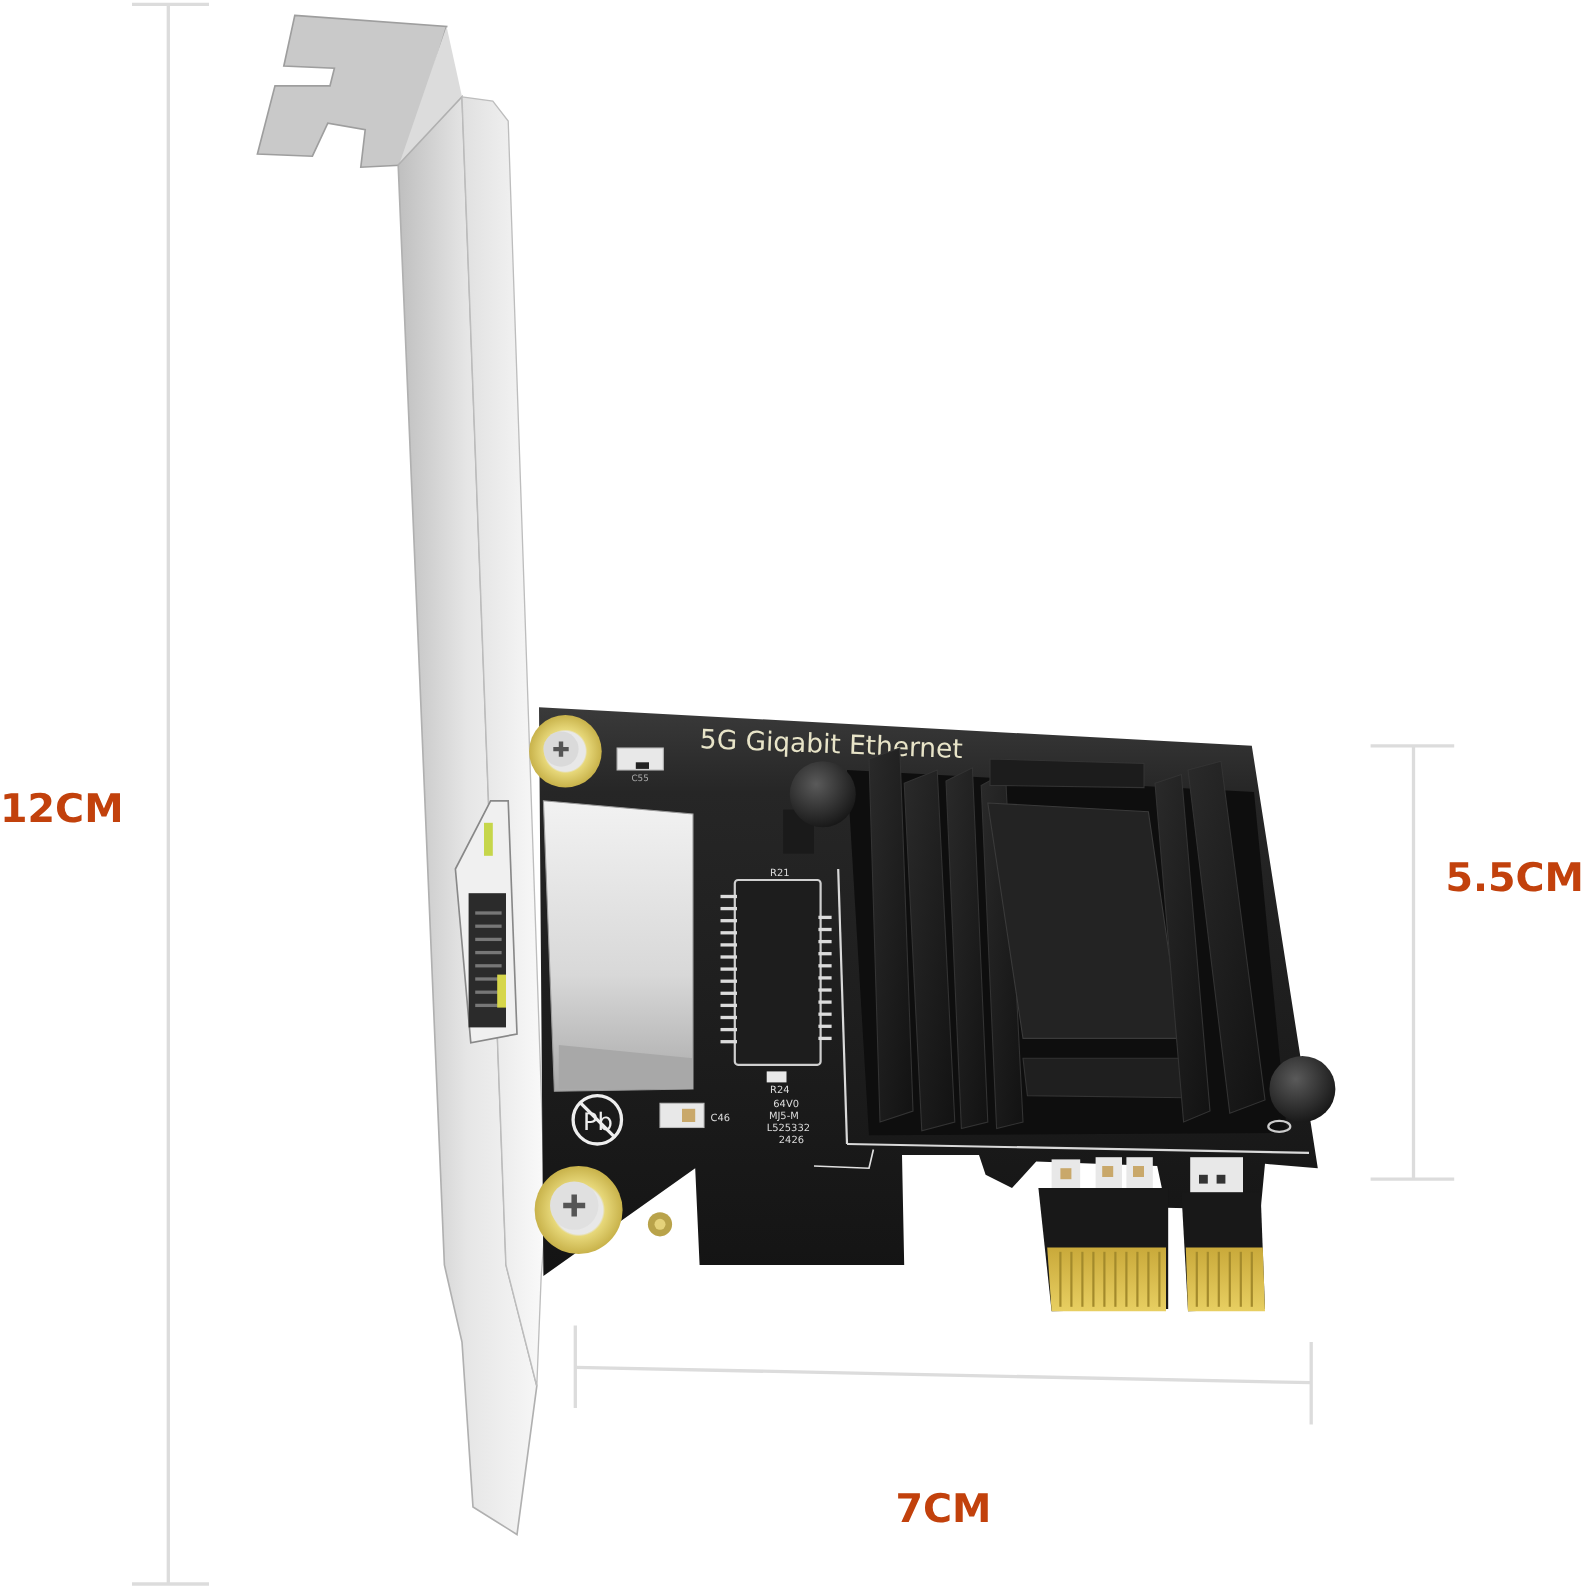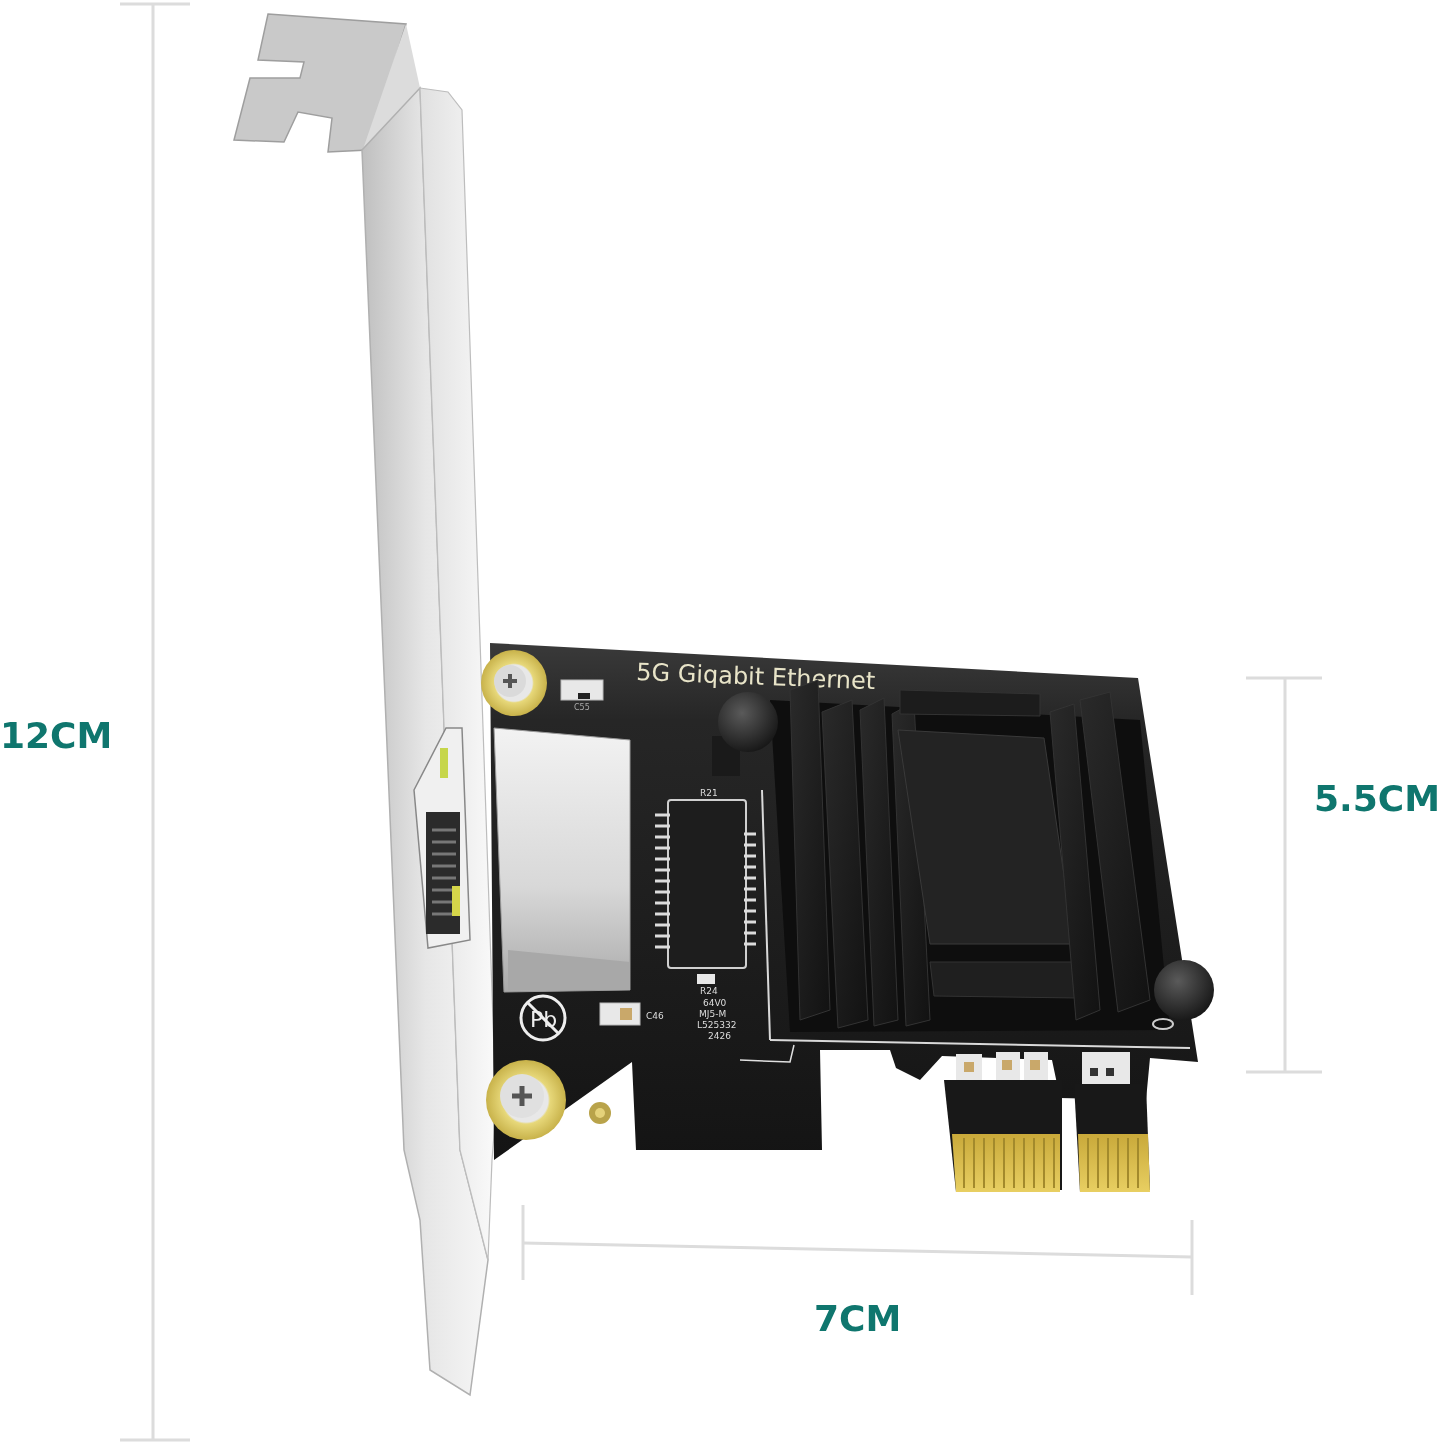--- a/index.html
+++ b/index.html
@@ -1,17 +1,17 @@
 <!DOCTYPE html>
 <html><head>
 <meta charset="utf-8">
 <style>
   html, body { margin:0; padding:0; background:#ffffff; }
   body { width:1444px; height:1446px; position:relative; overflow:hidden; font-family:"DejaVu Sans", sans-serif; }
-  .dim-label { position:absolute; font-family:"DejaVu Sans", sans-serif; font-weight:bold; color:#0f766e; font-size:36px; letter-spacing:0px;text-align:right; }
+  .dim-label { position:absolute; font-family:"DejaVu Sans", sans-serif; font-weight:bold; color:#c2410c; font-size:36px; letter-spacing:0px;text-align:right; }
   svg.scene { position:absolute; left:0; top:0; }
 </style>
 </head>
 <body>
 
 <svg class="scene" width="1444" height="1446" viewBox="0 0 1444 1446">
   <defs>
     <linearGradient id="bracketGrad" x1="0" y1="0" x2="1" y2="0">
       <stop offset="0" stop-color="#bfbfbf"></stop>
       <stop offset="0.5" stop-color="#e6e6e6"></stop>
@@ -240,13 +240,13 @@
       <line x1="1108" y1="1138" x2="1108" y2="1188"></line>
         <line x1="1118" y1="1138" x2="1118" y2="1188"></line>
       <line x1="1128" y1="1138" x2="1128" y2="1188"></line>
         <line x1="1138" y1="1138" x2="1138" y2="1188"></line>
     </g>
   </g>
 </svg>
 
 <div class="dim-label" style="left:0px; top:715px;">12CM</div>
 <div class="dim-label" style="left:1314px; top:778px;">5.5CM</div>
-<div class="dim-label" style="left:814px; top:1298px;">7CM</div>
+<div class="dim-label" style="left:814px; top:1352px;">7CM</div>
 
 </body></html>

